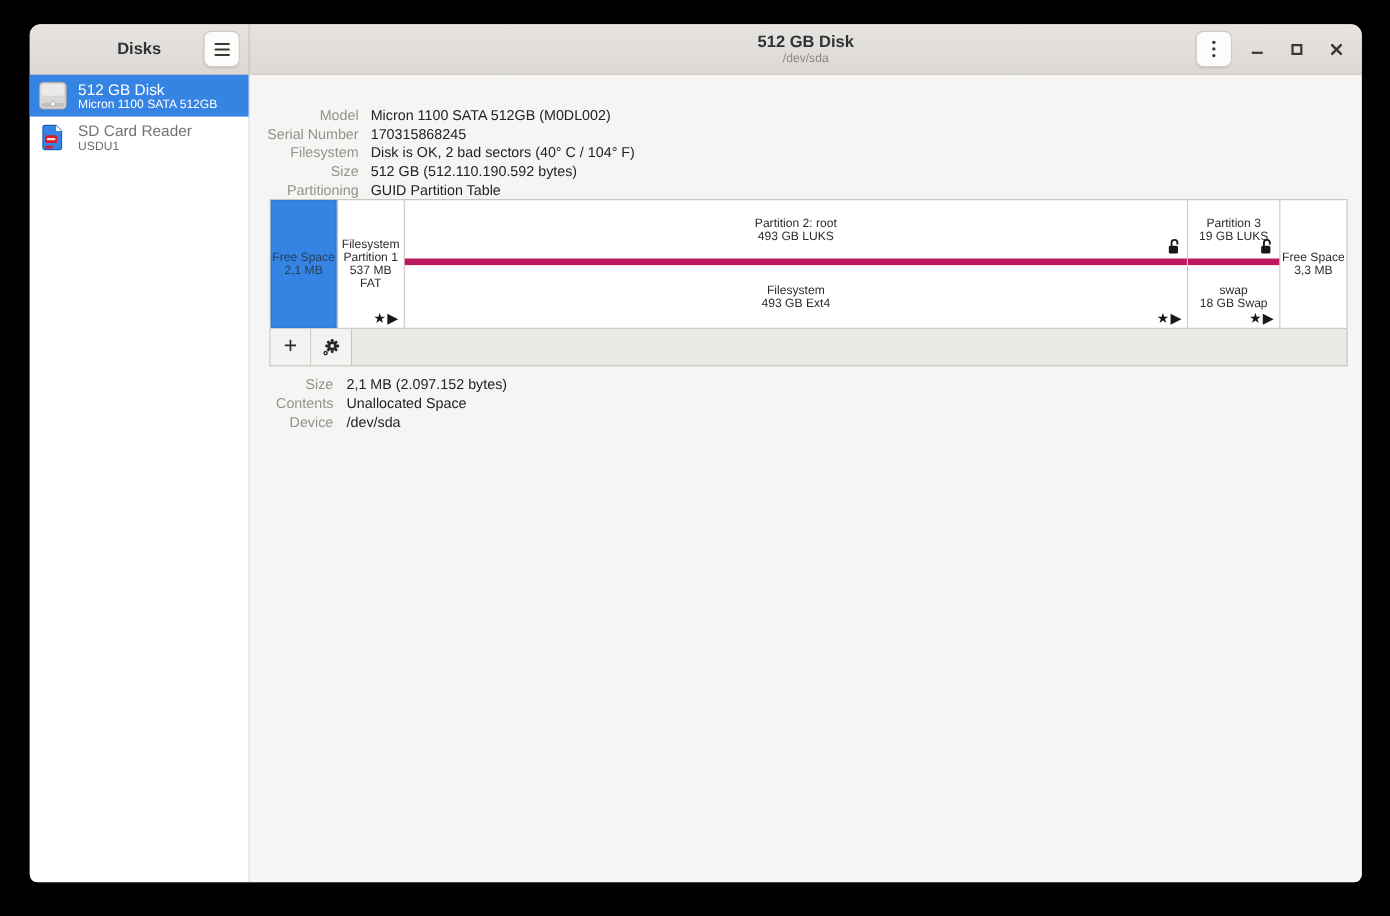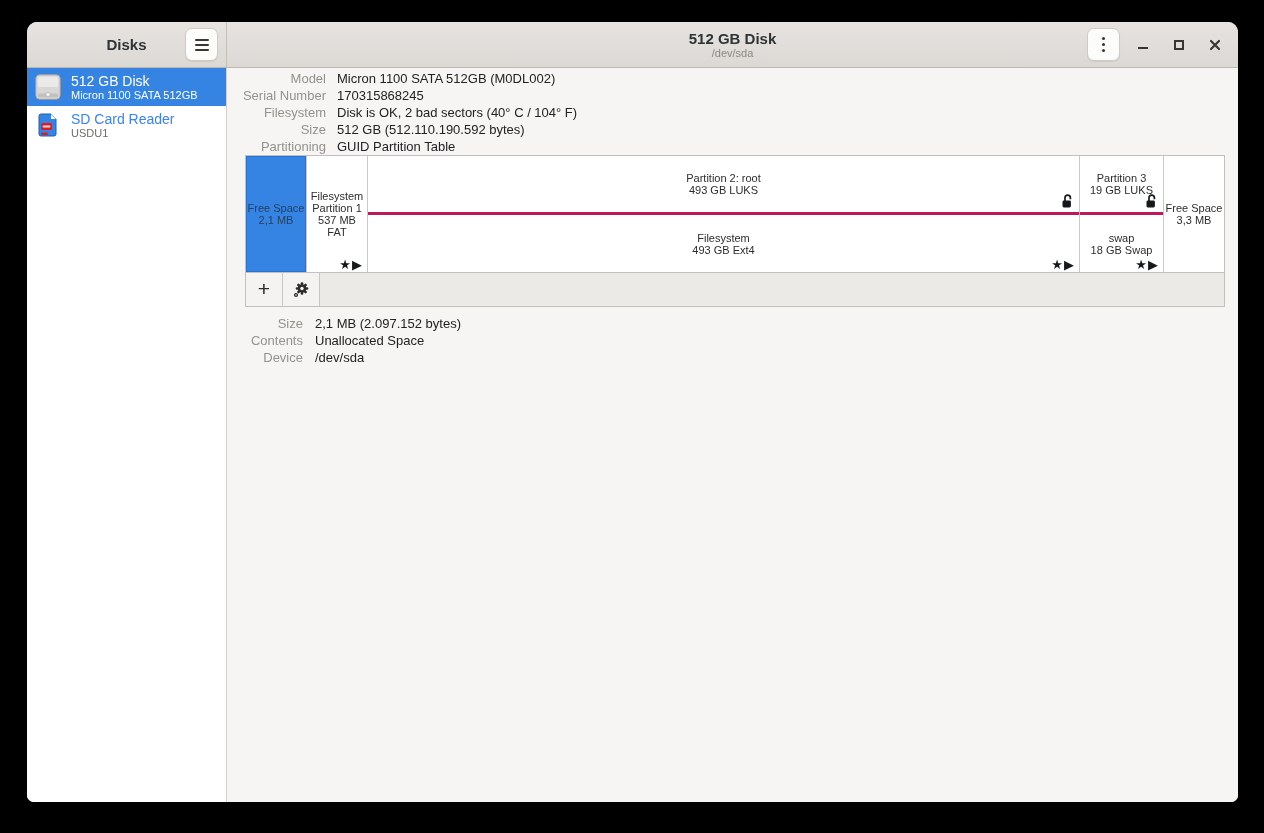--- a/index.html
+++ b/index.html
@@ -36,25 +36,25 @@
 
   
   .body-row { flex:1; display:flex; min-height:0; }
   .sidebar { width:200px; flex:none; background:#ffffff; border-right:1px solid #d3d0cb; }
   .sidebar-item { height:38px; display:flex; align-items:center; gap:7px;
                   padding:0 5px; cursor:pointer; }
   .sidebar-item.selected { background:#3584e4; }
   .si-icon { width:32px; height:32px; flex:none; display:flex;
              align-items:center; justify-content:center; }
   .si-text { display:flex; flex-direction:column; justify-content:center; overflow:hidden; }
-  .si-title { font-size:14px; line-height:16px; color:#3b82f6; white-space:nowrap; }
+  .si-title { font-size:14px; line-height:16px; color:#737373; white-space:nowrap; }
   .si-sub { font-size:11px; line-height:13px; color:#6f6d69; white-space:nowrap; }
   .sidebar-item.selected .si-title, .sidebar-item.selected .si-sub { color:#ffffff; }
 
-  .main { flex:1; background:#f6f5f3; padding-top:2px; overflow:hidden; }
+  .main { flex:1; background:#f6f5f3; padding-top:28px; overflow:hidden; }
 
   .info-grid { display:grid; grid-template-columns:92px 1fr; column-gap:11px;
                margin-left:7px; font-size:13px; }
   .info-grid .lbl { text-align:right; color:#94928d; line-height:17px; }
   .info-grid .val { color:#222222; line-height:17px; }
   .info-grid.bottom { grid-template-columns:69px 1fr; column-gap:12px; margin-top:8px; }
 
   .section-title { margin:14px 0 10px 7px; font-size:13px; font-weight:bold; color:#1a1a1a; }
 
   
@@ -63,21 +63,21 @@
   .vol-cell { position:relative; border-right:1px solid #cbc9c5; cursor:pointer;
               display:flex; flex-direction:column; align-items:center; justify-content:center;
               text-align:center; font-size:11px; line-height:12px; color:#2d2d2d; }
   .vol-cell:last-child { border-right:none; }
   .vol-cell.selected { background:#3584e4; color:#28405a;
                        box-shadow:inset 0 0 0 1px #2674d4; }
   .vol-split { display:flex; flex-direction:column; border-right:1px solid #cbc9c5;
                font-size:11px; line-height:12px; color:#2d2d2d; }
   .vol-half { position:relative; display:flex; flex-direction:column; cursor:pointer;
               align-items:center; justify-content:center; text-align:center; }
-  .vol-half.top { height:59px; border-bottom:3px solid #be185d; }
+  .vol-half.top { height:59px; border-bottom:6px solid #be185d; }
   .vol-half.bottom { flex:1; }
   .cell-icons { position:absolute; right:4px; bottom:1px; font-size:13px;
                 color:#15191c; letter-spacing:1px;
                 font-family:"DejaVu Sans",sans-serif; }
   .lock { position:absolute; right:6px; bottom:4px; }
 
   
   .vol-toolbar { margin-left:18px; width:980px; height:34px; background:#eceae7;
                  border:1px solid #c3c1bd; border-top:none; display:flex; }
   .tb-btn { width:37px; height:100%; background:#f5f3f1; border-right:1px solid #c9c7c3;

